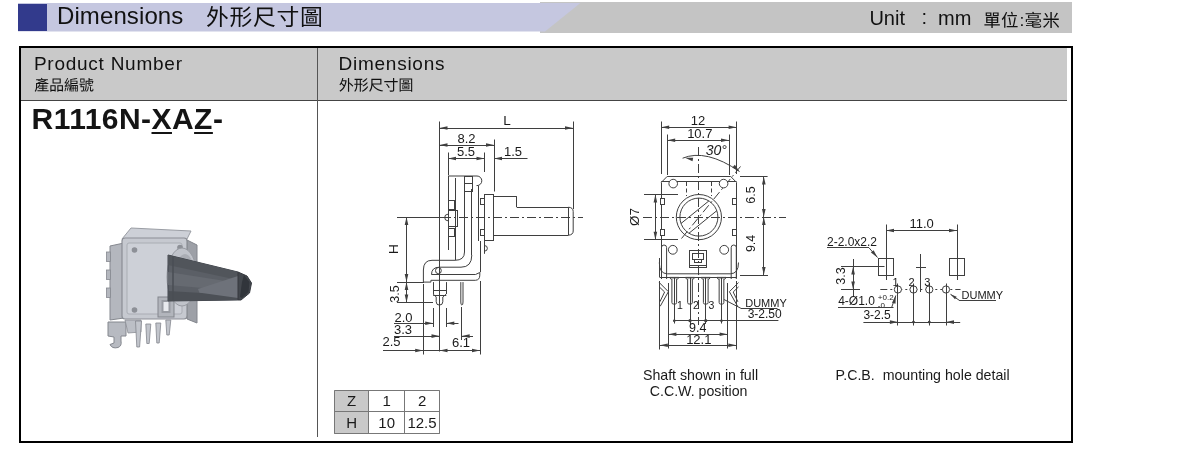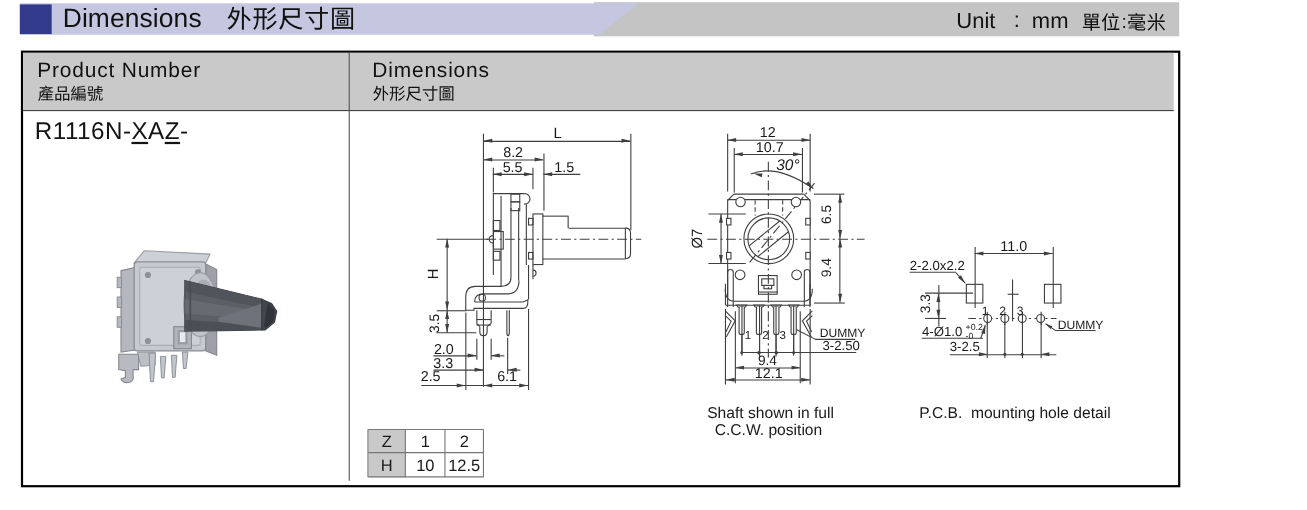--- a/index.html
+++ b/index.html
@@ -6,21 +6,21 @@
 .a{position:absolute;}
 </style></head>
 <body>
 <div class="a" style="left:540px;top:2px;width:532px;height:31px;background:#c4c4c4"></div>
 <div class="a" style="left:18px;top:2.5px;width:563px;height:29px;background:#c5c7e0;clip-path:polygon(0 0,563px 0,527px 29px,0 29px)"></div>
 <div class="a" style="left:18px;top:4px;width:29px;height:26.5px;background:#323a8c"></div>
 
 <div class="a" style="left:19px;top:46px;width:1050px;height:393px;border:2px solid #000;background:#fff"></div>
 <div class="a" style="left:21px;top:48px;width:1046px;height:52px;background:#c9c9c9;border-bottom:1px solid #444"></div>
 <div class="a" style="left:317px;top:48px;width:1px;height:389px;background:#555"></div>
-<div class="a" style="left:31.6px;top:104.3px;font-weight:normal;font-size:22px;line-height:29px;color:#141414;letter-spacing:0.45px;white-space:nowrap">R1116N-<u style="text-decoration-thickness:2px;text-underline-offset:2.5px">X</u>A<u style="text-decoration-thickness:2px;text-underline-offset:2.5px">Z</u>-</div>
+<div class="a" style="left:31.6px;top:104.3px;font-weight:bold;font-size:30px;line-height:29px;color:#141414;letter-spacing:0.45px;white-space:nowrap">R1116N-<u style="text-decoration-thickness:2px;text-underline-offset:2.5px">X</u>A<u style="text-decoration-thickness:2px;text-underline-offset:2.5px">Z</u>-</div>
 <svg class="a" style="left:0;top:0" width="1188" height="464" viewBox="0 0 1188 464">
 <polygon points="110,246 124,243 124,318 110,320" fill="#b4b7be" stroke="#85888f" stroke-width="1"></polygon>
 <rect x="106.5" y="252" width="4" height="9.5" fill="#b4b7be" stroke="#85888f" stroke-width="0.8"></rect>
 <rect x="106.5" y="270" width="4" height="9.5" fill="#b4b7be" stroke="#85888f" stroke-width="0.8"></rect>
 <rect x="106.5" y="288" width="4" height="9.5" fill="#b4b7be" stroke="#85888f" stroke-width="0.8"></rect>
 <path d="M108,322 L126,322 L126,336 L121,336 L121,341 Q122,346 118,347.5 Q112,349 110,344.5 L114,343 L114,337 L108,336 Z" fill="#b7bac1" stroke="#84878e" stroke-width="1"></path>
 <polygon points="125,320 141,320 141,332 128,333" fill="#bcbfc6" stroke="#8a8d94" stroke-width="0.8"></polygon>
 <polygon points="135.5,321 141.5,321 139.6,347 136.8,347" fill="#c2c5cc" stroke="#84878e" stroke-width="0.8"></polygon>
 <polygon points="145.8,324 150.8,324 149.2,343.5 146.8,343.5" fill="#c2c5cc" stroke="#84878e" stroke-width="0.8"></polygon>
 <polygon points="155.8,323 160.8,323 159.2,343 156.8,343" fill="#c2c5cc" stroke="#84878e" stroke-width="0.8"></polygon>

